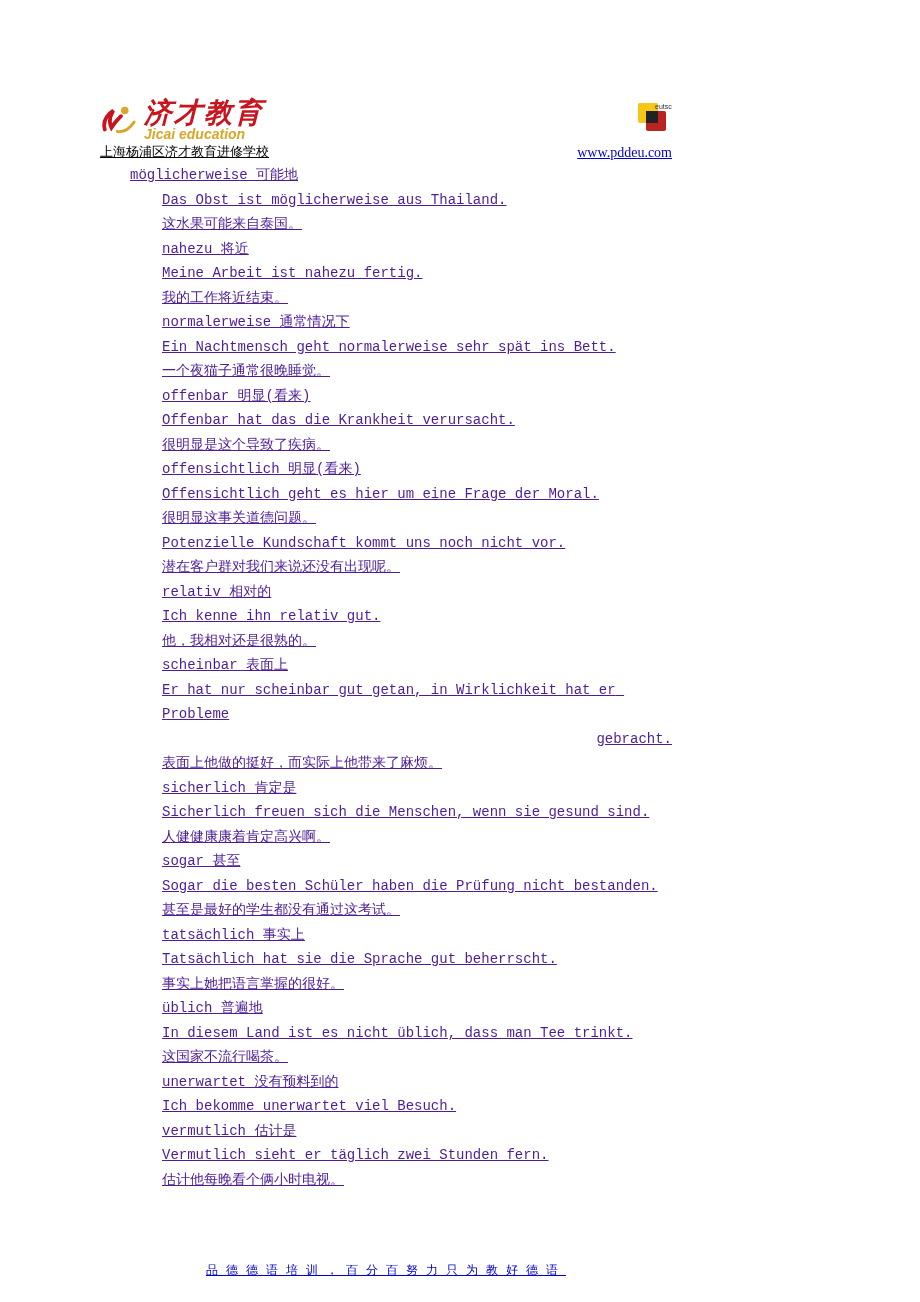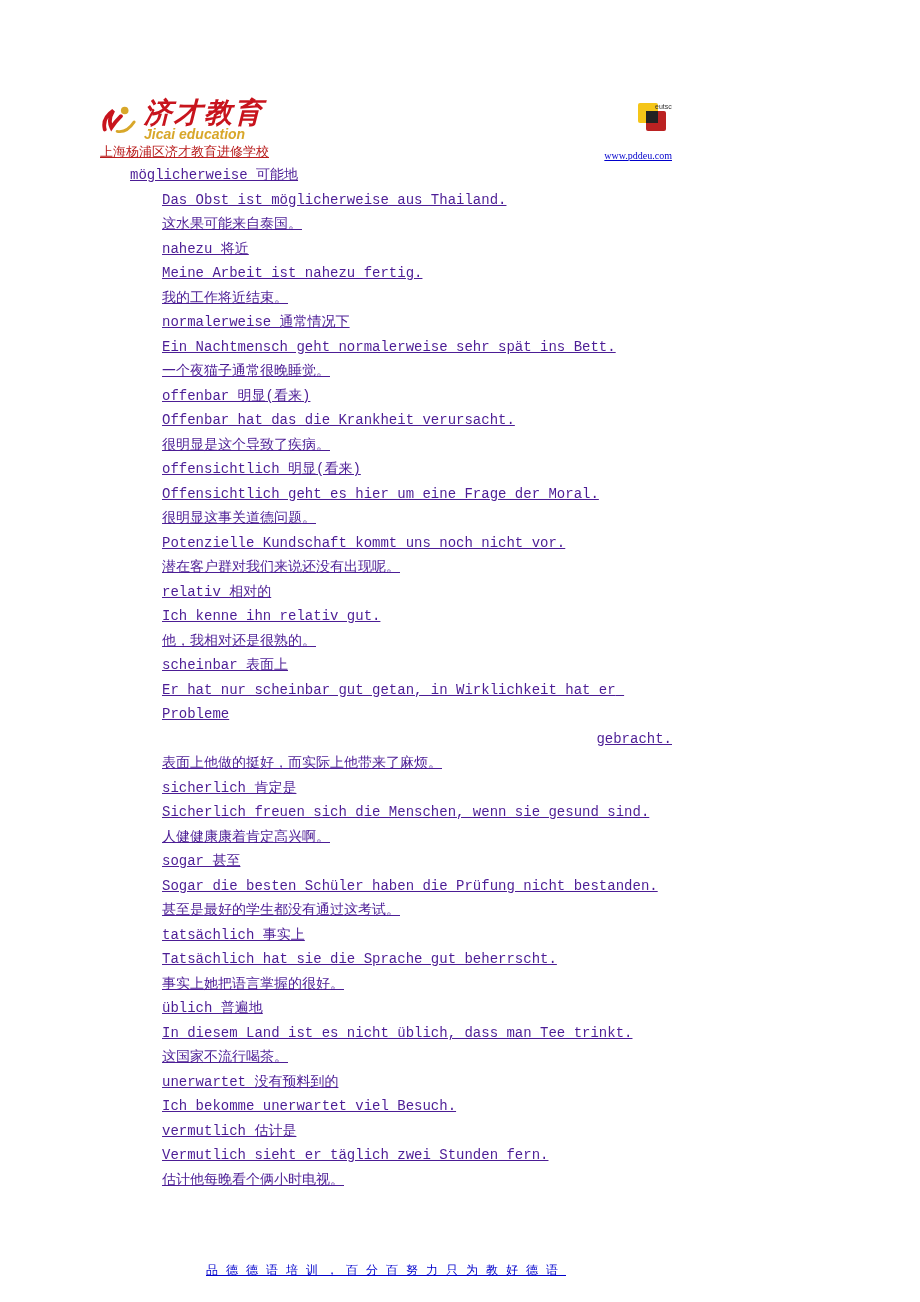--- a/index.html
+++ b/index.html
@@ -57,36 +57,36 @@
       font-style: italic;
     }
     .header-links {
       display: flex;
       justify-content: space-between;
       align-items: flex-end;
       border-bottom: none;
     }
     .link-left {
       font-size: 13px;
-      color: #b91c1c;
+      color: #000000;
       text-decoration: underline;
       font-family: "SimSun", serif;
     }
     .right-col {
       display: flex;
       flex-direction: column;
       align-items: flex-end;
     }
     .de-icon {
       width: 40px;
       height: 40px;
       margin-bottom: 2px;
     }
     .link-right {
-      font-size: 10px;
+      font-size: 14px;
       color: #0000cc;
       text-decoration: underline;
       font-family: "Times New Roman", serif;
       text-align: center;
     }
     .content {
       font-family: "Courier New", "SimSun", monospace;
       font-size: 14px;
       line-height: 24.5px;
       color: #4c1d95;

